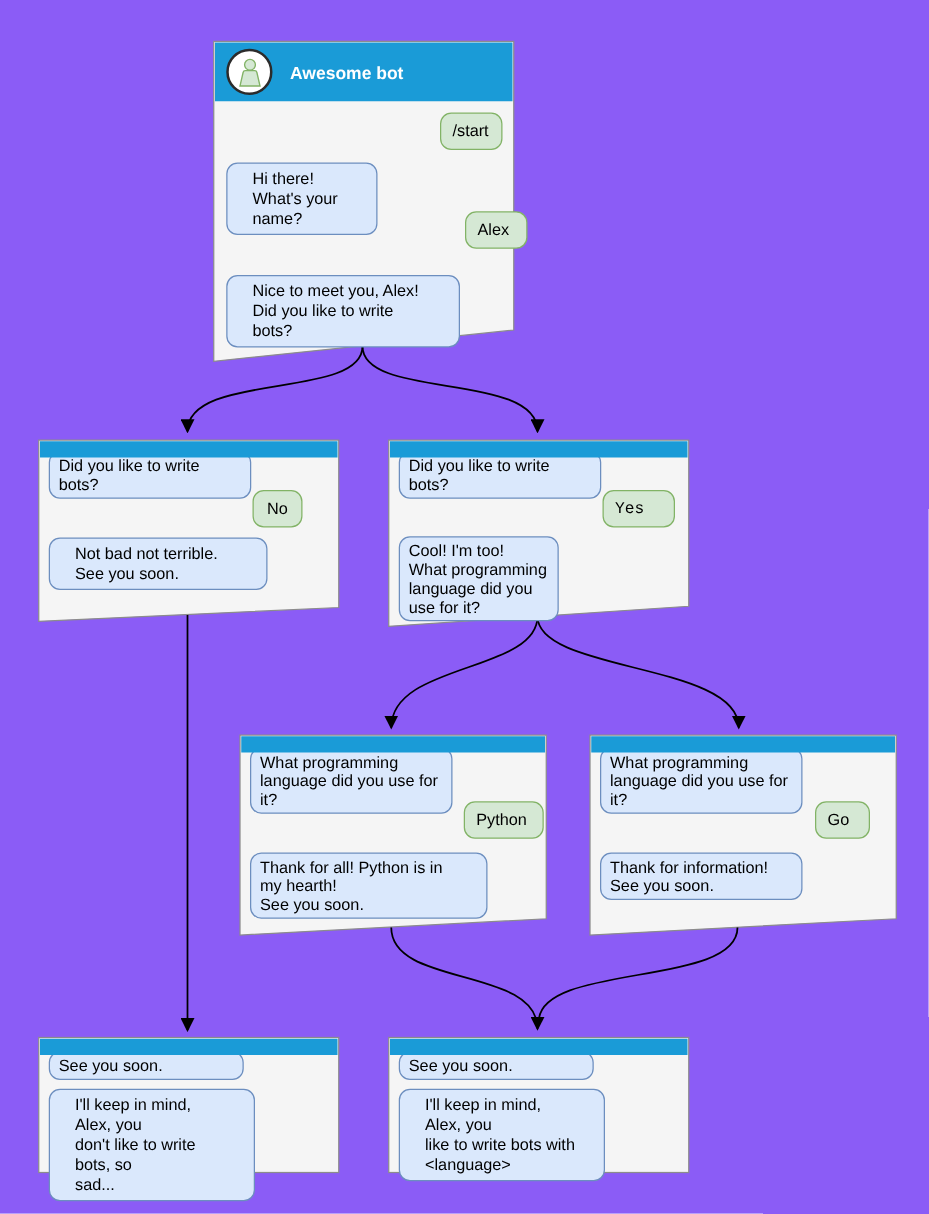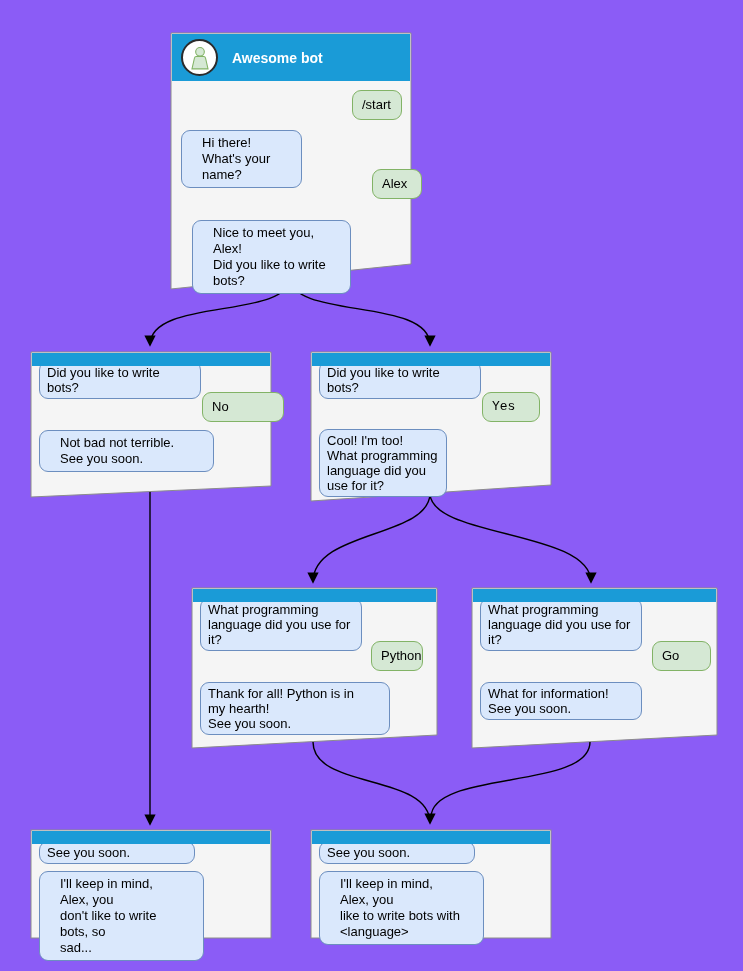--- a/index.html
+++ b/index.html
@@ -71,45 +71,45 @@
   <div class="titlebar" style="left:312px;top:353px;width:238px;height:13px;"></div>
   <div class="titlebar" style="left:193px;top:589px;width:243px;height:13px;"></div>
   <div class="titlebar" style="left:473px;top:589px;width:243px;height:13px;"></div>
   <div class="titlebar" style="left:32px;top:831px;width:238px;height:13px;"></div>
   <div class="titlebar" style="left:312px;top:831px;width:238px;height:13px;"></div>
 
   <div class="bubble user g" style="left:352px;top:90px;width:50px;">/start</div>
   <div class="bubble bot m" style="left:181px;top:130px;width:121px;">Hi there!
 What's your name?</div>
   <div class="bubble user g" style="left:352px;top:169px;width:50px;margin-left:20px;">Alex</div>
-  <div class="bubble bot m" style="left:192px;top:220px;width:159px;">Nice to meet you, Alex!
+  <div class="bubble bot m" style="left:181px;top:220px;width:187px;">Nice to meet you, Alex!
 Did you like to write bots?</div>
 
   <div class="bubble bot s" style="left:39px;top:361px;width:162px;">Did you like to write bots?</div>
-  <div class="bubble user g" style="left:202px;top:392px;width:82px;">No</div>
+  <div class="bubble user g" style="left:202px;top:392px;width:40px;text-align:center;">No</div>
   <div class="bubble bot m" style="left:39px;top:430px;width:175px;">Not bad not terrible.
 See you soon.</div>
 
   <div class="bubble bot s" style="left:319px;top:361px;width:162px;">Did you like to write bots?</div>
   <div class="bubble user g" style="left:482px;top:392px;width:58px;font-family:Liberation Mono, monospace;">Yes</div>
   <div class="bubble bot s" style="left:319px;top:429px;width:128px;">Cool! I'm too!
 What programming
 language did you use for it?</div>
 
   <div class="bubble bot s" style="left:200px;top:598px;width:162px;">What programming
 language did you use for it?</div>
-  <div class="bubble user g" style="left:371px;top:641px;width:52px;">Python</div>
+  <div class="bubble user g" style="left:371px;top:641px;width:64px;">Python</div>
   <div class="bubble bot s" style="left:200px;top:682px;width:190px;">Thank for all! Python is in
 my hearth!
 See you soon.</div>
 
   <div class="bubble bot s" style="left:480px;top:598px;width:162px;">What programming
 language did you use for it?</div>
-  <div class="bubble user g" style="left:652px;top:641px;width:59px;">Go</div>
-  <div class="bubble bot s" style="left:480px;top:682px;width:162px;">What for information!
+  <div class="bubble user g" style="left:652px;top:641px;width:44px;">Go</div>
+  <div class="bubble bot s" style="left:480px;top:682px;width:162px;">Thank for information!
 See you soon.</div>
 
   <div class="bubble bot s" style="left:39px;top:841px;width:156px;">See you soon.</div>
   <div class="bubble bot m" style="left:39px;top:871px;width:165px;">I'll keep in mind, Alex, you
 don't like to write bots, so
 sad...</div>
 
   <div class="bubble bot s" style="left:319px;top:841px;width:156px;">See you soon.</div>
   <div class="bubble bot m" style="left:319px;top:871px;width:165px;">I'll keep in mind, Alex, you
 like to write bots with

